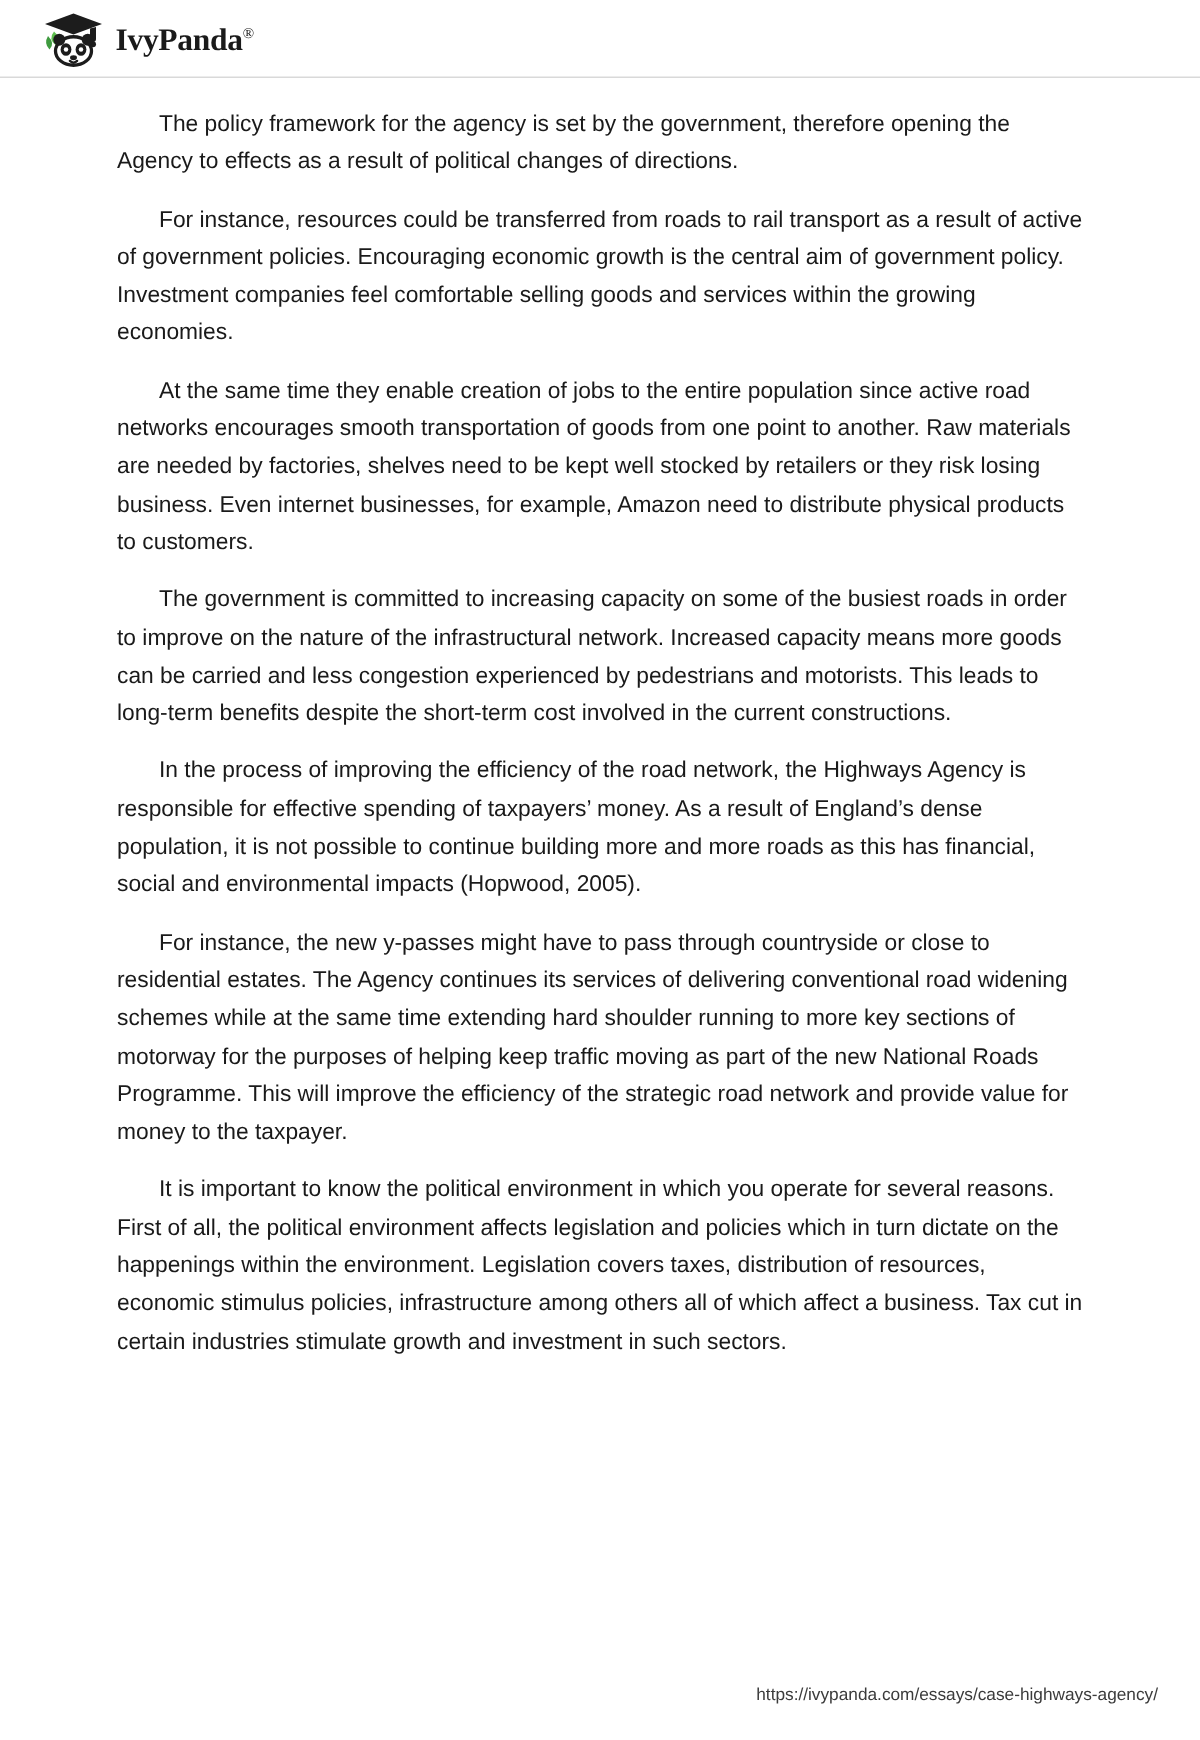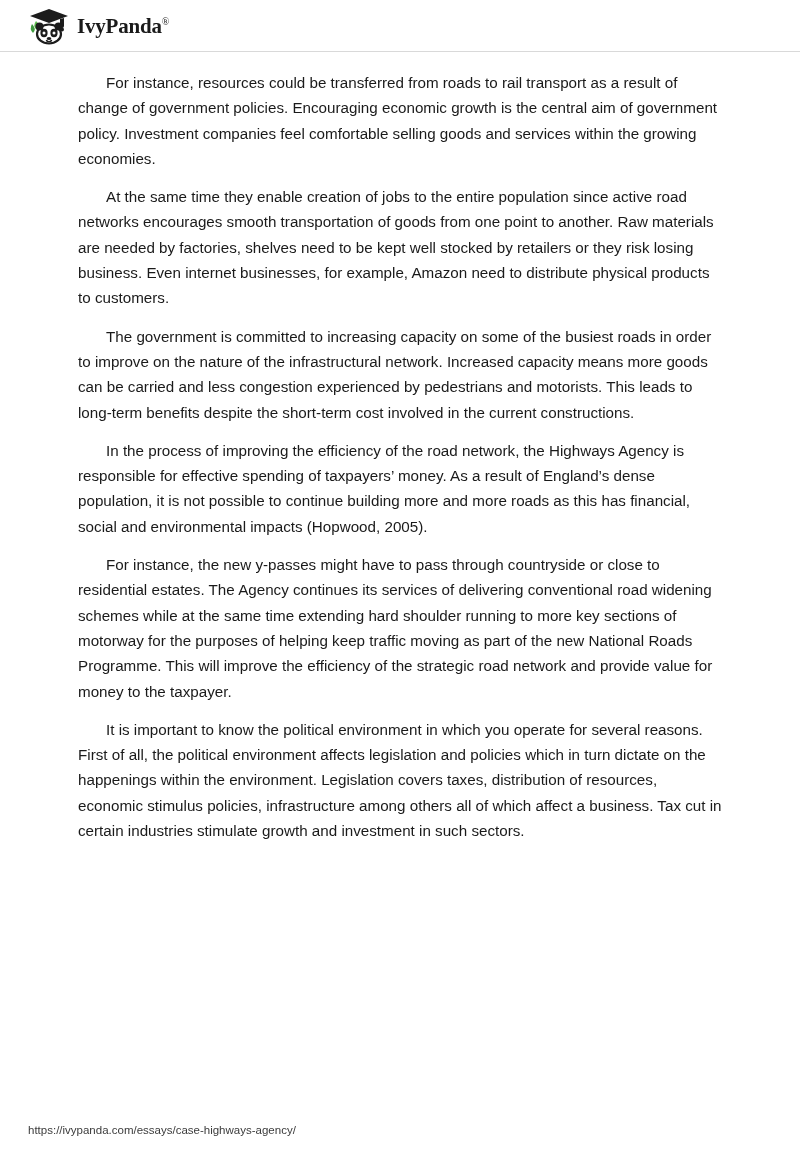--- a/index.html
+++ b/index.html
@@ -106,20 +106,21 @@
   }
 
   
   .footer {
     position: absolute;
     left: 0;
     right: 0;
     bottom: 22px;
     padding: 0 28px;
     box-sizing: border-box;
+    text-align: right;
   }
   .footer-link {
     font-size: 11.5px;
     color: #3b3b3b;
     text-decoration: none;
   }
 </style>
 </head>
 <body>
 
@@ -148,21 +149,22 @@
           <path d="M18.6 33.6 Q21 36 23.4 33.6" stroke="#1c1c1c" stroke-width="1.6" fill="none" stroke-linecap="round"></path>
         </svg>
       </span>
       <span class="brand-name"><span>IvyPanda</span><span class="reg">®</span></span>
     </div>
     <div class="header-rule"></div>
   </div>
 
   <div class="content">
 
-    <p class="para">For instance, resources could be transferred from roads to rail transport as a result of change of government policies. Encouraging economic growth is the central aim of government policy. Investment companies feel comfortable selling goods and services within the growing economies.</p>
+    <p class="para">The policy framework for the agency is set by the government, therefore opening the Agency to effects as a result of political changes of directions.</p>
+    <p class="para">For instance, resources could be transferred from roads to rail transport as a result of active of government policies. Encouraging economic growth is the central aim of government policy. Investment companies feel comfortable selling goods and services within the growing economies.</p>
     <p class="para">At the same time they enable creation of jobs to the entire population since active road networks encourages smooth transportation of goods from one point to another. Raw materials are needed by factories, shelves need to be kept well stocked by retailers or they risk losing business. Even internet businesses, for example, Amazon need to distribute physical products to customers.</p>
     <p class="para">The government is committed to increasing capacity on some of the busiest roads in order to improve on the nature of the infrastructural network. Increased capacity means more goods can be carried and less congestion experienced by pedestrians and motorists. This leads to long-term benefits despite the short-term cost involved in the current constructions.</p>
     <p class="para">In the process of improving the efficiency of the road network, the Highways Agency is responsible for effective spending of taxpayers’ money. As a result of England’s dense population, it is not possible to continue building more and more roads as this has financial, social and environmental impacts (Hopwood, 2005).</p>
     <p class="para">For instance, the new y-passes might have to pass through countryside or close to residential estates. The Agency continues its services of delivering conventional road widening schemes while at the same time extending hard shoulder running to more key sections of motorway for the purposes of helping keep traffic moving as part of the new National Roads Programme. This will improve the efficiency of the strategic road network and provide value for money to the taxpayer.</p>
     <p class="para">It is important to know the political environment in which you operate for several reasons. First of all, the political environment affects legislation and policies which in turn dictate on the happenings within the environment. Legislation covers taxes, distribution of resources, economic stimulus policies, infrastructure among others all of which affect a business. Tax cut in certain industries stimulate growth and investment in such sectors.</p>
   </div>
 
   <div class="footer">
     <a class="footer-link" href="#">https://ivypanda.com/essays/case-highways-agency/</a>
   </div>

